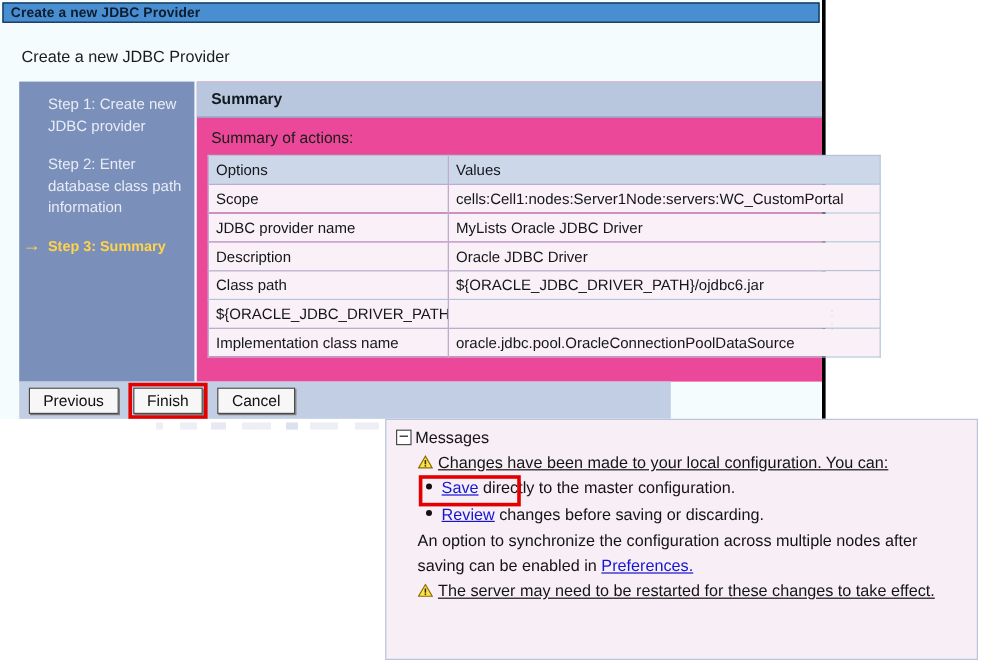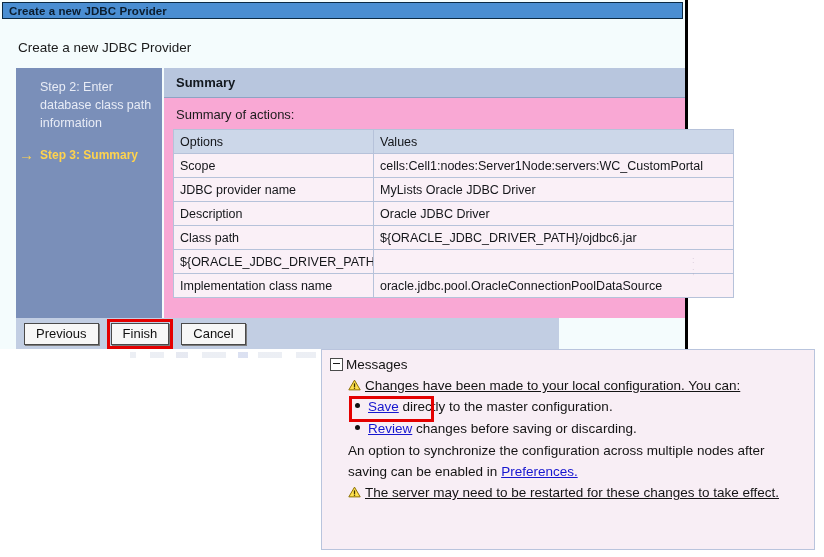--- a/index.html
+++ b/index.html
@@ -89,21 +89,21 @@
     font-weight: bold;
   }
 
   
   #content {
     position: absolute;
     left: 164px;
     top: 68px;
     width: 521px;
     height: 250px;
-    background: #f9a8d4;
+    background: #ec4899;
   }
   .content-header {
     height: 30px;
     background: #b8c6de;
     border-bottom: 1px solid #8fa3c4;
     display: flex;
     align-items: center;
     padding-left: 12px;
     box-sizing: border-box;
   }
@@ -304,20 +304,23 @@
 <div id="wizard">
 
   <div class="titlebar">
     <span class="titlebar-text">Create a new JDBC Provider</span>
   </div>
 
   <div class="page-heading">Create a new JDBC Provider</div>
 
   <div id="steps">
     <div class="step">
+      <span>Step 1: Create new JDBC provider</span>
+    </div>
+    <div class="step">
       <span>Step 2: Enter database class path information</span>
     </div>
     <div class="step active">
       <span class="arrow">→</span>
       <span>Step 3: Summary</span>
     </div>
   </div>
 
   <div id="content">
     <div class="content-header">

